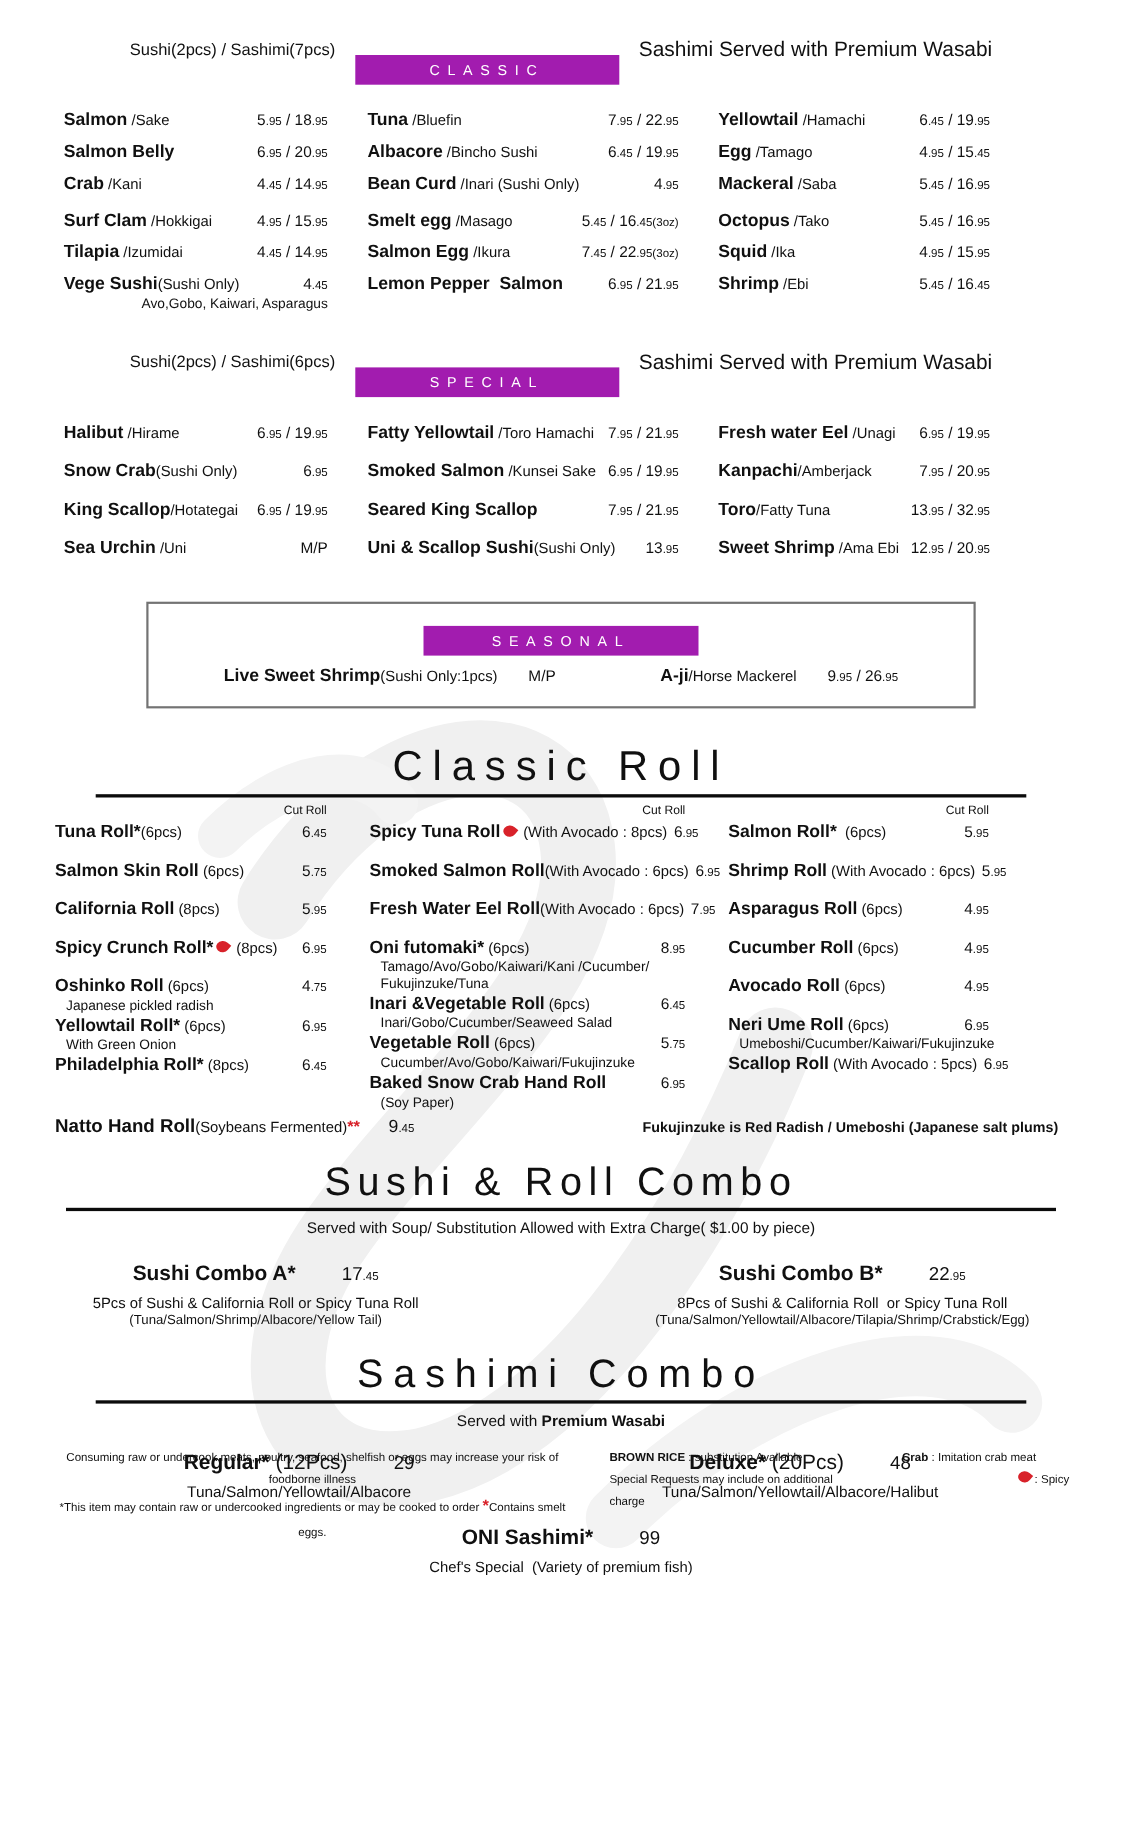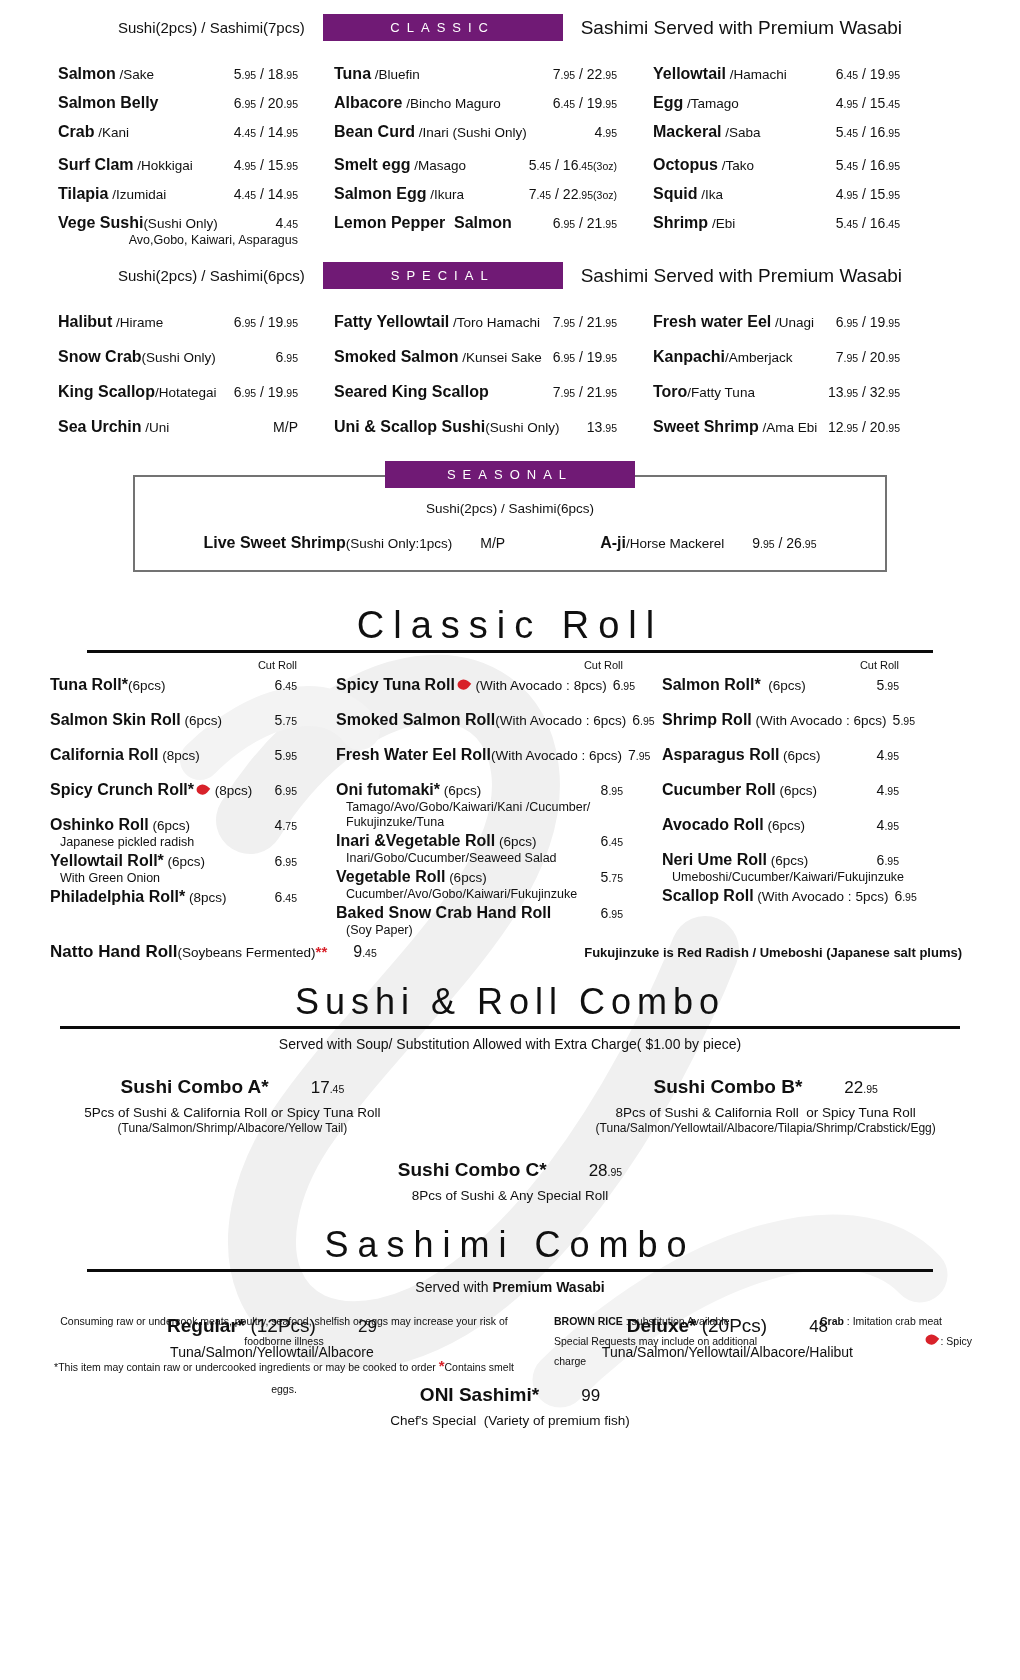--- a/index.html
+++ b/index.html
@@ -11,21 +11,21 @@
   
   .rule{border-bottom:3px solid #0b0b0b;margin:0 auto;text-align:center;}
   .sec-title{display:inline-block;font-weight:500;line-height:1;margin:0;padding:0 4px 6px 4px;white-space:nowrap;}
   .t1{font-size:42px;letter-spacing:7px;}
   .t2{font-size:38px;letter-spacing:9px;}
   .t3{font-size:36px;letter-spacing:6px;}
 
   
   .badge-row{display:flex;align-items:center;justify-content:center;gap:18px;margin-top:14px;}
   .size-note{font-size:15px;}
-  .badge{background:#701a75;color:#fff;font-size:13px;letter-spacing:7px;width:240px;padding:6px 0;text-align:center;}
+  .badge{background:#a21caf;color:#fff;font-size:13px;letter-spacing:7px;width:240px;padding:6px 0;text-align:center;margin-top:36px;}
   .wasabi-note{font-size:19px;}
 
   
   .sushi-grid{display:grid;grid-template-columns:240px 283px 247px;column-gap:36px;
               padding:24px 0 0 58px;}
   .mi-row{display:flex;justify-content:space-between;align-items:baseline;gap:6px;min-width:0;}
   .nm{white-space:pre;}
   .b{font-weight:bold;font-size:16px;white-space:pre;}
   .sfx{font-size:13.5px;white-space:pre;}
   .pr{font-size:14px;white-space:nowrap;margin-left:auto;}
@@ -148,21 +148,21 @@
           <div class="scol">
             <div class="sgrp">
               <div class="mi">
                 <div class="mi-row">
                   <span class="nm"><span class="b">Tuna</span><span class="sfx"> /Bluefin</span></span>
                   <span class="pr">7<span class="ct">.95</span> / 22<span class="ct">.95</span></span>
                 </div>
               </div>
               <div class="mi">
                 <div class="mi-row">
-                  <span class="nm"><span class="b">Albacore</span><span class="sfx"> /Bincho Maguro</span></span>
+                  <span class="nm"><span class="b">Albacore</span><span class="sfx"> /Bincho Sushi</span></span>
                   <span class="pr">6<span class="ct">.45</span> / 19<span class="ct">.95</span></span>
                 </div>
               </div>
               <div class="mi">
                 <div class="mi-row">
                   <span class="nm"><span class="b">Bean Curd</span><span class="sfx"> /Inari (Sushi Only)</span></span>
                   <span class="pr">4<span class="ct">.95</span></span>
                 </div>
               </div>
             </div>
@@ -514,29 +514,20 @@
           </div>
           <div class="combo">
             <div class="combo-hd">
               <span class="cname">Sushi Combo B*</span>
               <span class="cprice">22<span class="ct">.95</span></span>
             </div>
             <div class="cdesc">8Pcs of Sushi &amp; California Roll  or Spicy Tuna Roll</div>
             <div class="cdesc2">(Tuna/Salmon/Yellowtail/Albacore/Tilapia/Shrimp/Crabstick/Egg)</div>
           </div>
         </div>
-      <div class="combo-c" id="combo-c">
-          <div class="combo">
-            <div class="combo-hd">
-              <span class="cname">Sushi Combo C*</span>
-              <span class="cprice">28<span class="ct">.95</span></span>
-            </div>
-            <div class="cdesc">8Pcs of Sushi &amp; Any Special Roll</div>
-          </div>
-        </div>
     </div>
 
     <div>
       <div class="rule" style="width:846px;margin-top:24px;">
         <h2 class="sec-title t3" style="letter-spacing:9px;">Sashimi Combo</h2>
       </div>
       <div class="combo-sub"><span>Served with </span><span class="fb">Premium Wasabi</span></div>
       <div class="sash-row" id="sashimi-ab">
           <div class="combo">
             <div class="combo-hd">

